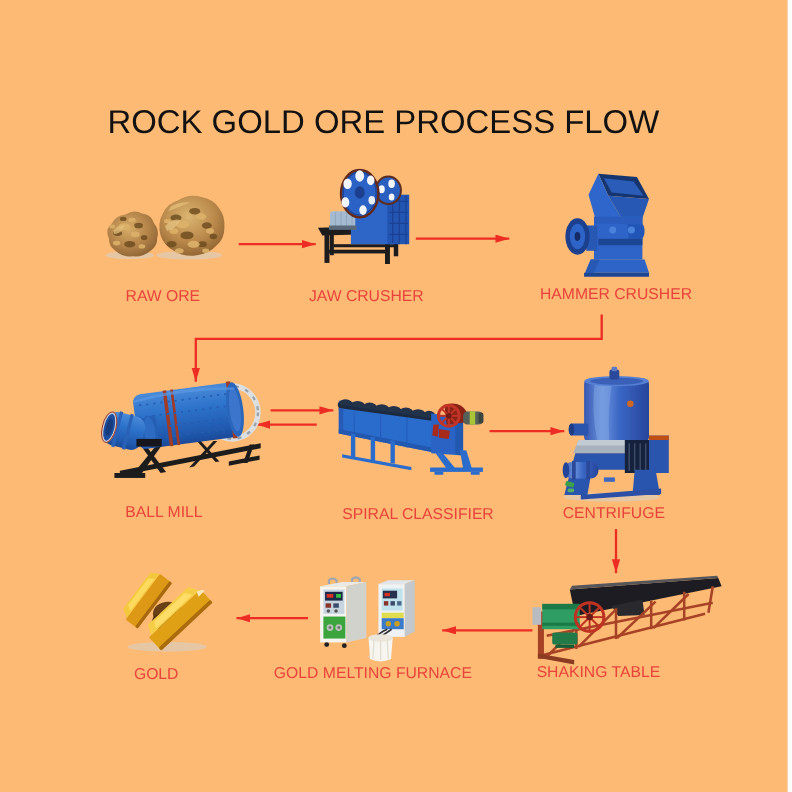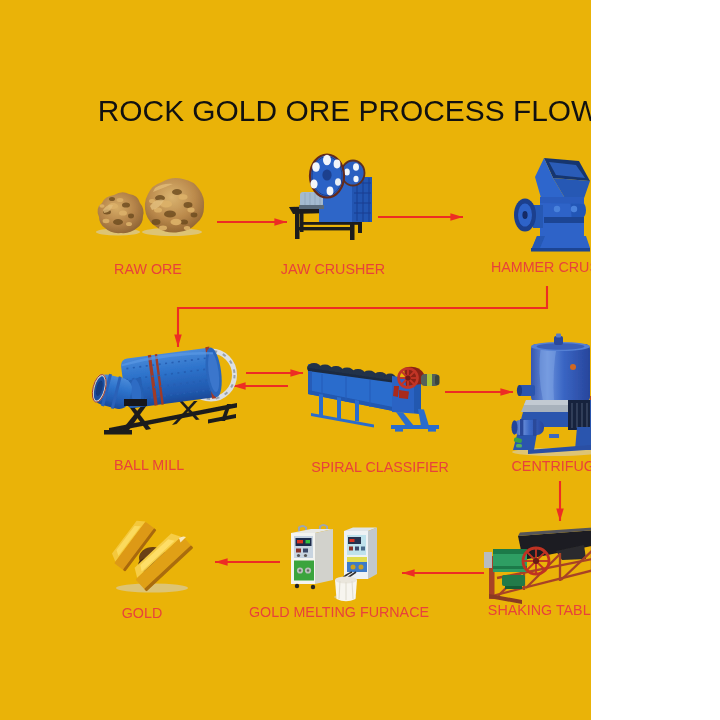--- a/index.html
+++ b/index.html
@@ -1,16 +1,16 @@
 <!DOCTYPE html>
 <html><head>
 <meta charset="utf-8">
 <style>
   html,body{margin:0;padding:0;background:#fff;}
-  #page{position:relative;width:591px;height:720px;background:#eab308;overflow:hidden;
+  #page{position:relative;width:716px;height:720px;background:#fdba74;overflow:hidden;
         font-family:"Liberation Sans", sans-serif;}
   svg{position:absolute;left:0;top:0;}
   .lbl{fill:#e8423a;font-family:"Liberation Sans", sans-serif;font-size:14.3px;}
   .ttl{fill:#111;font-family:"Liberation Sans", sans-serif;font-size:29.9px;}
 </style>
 </head>
 <body>
 <div id="page">
 <svg width="720" height="720" viewBox="0 0 720 720">
   <defs>

